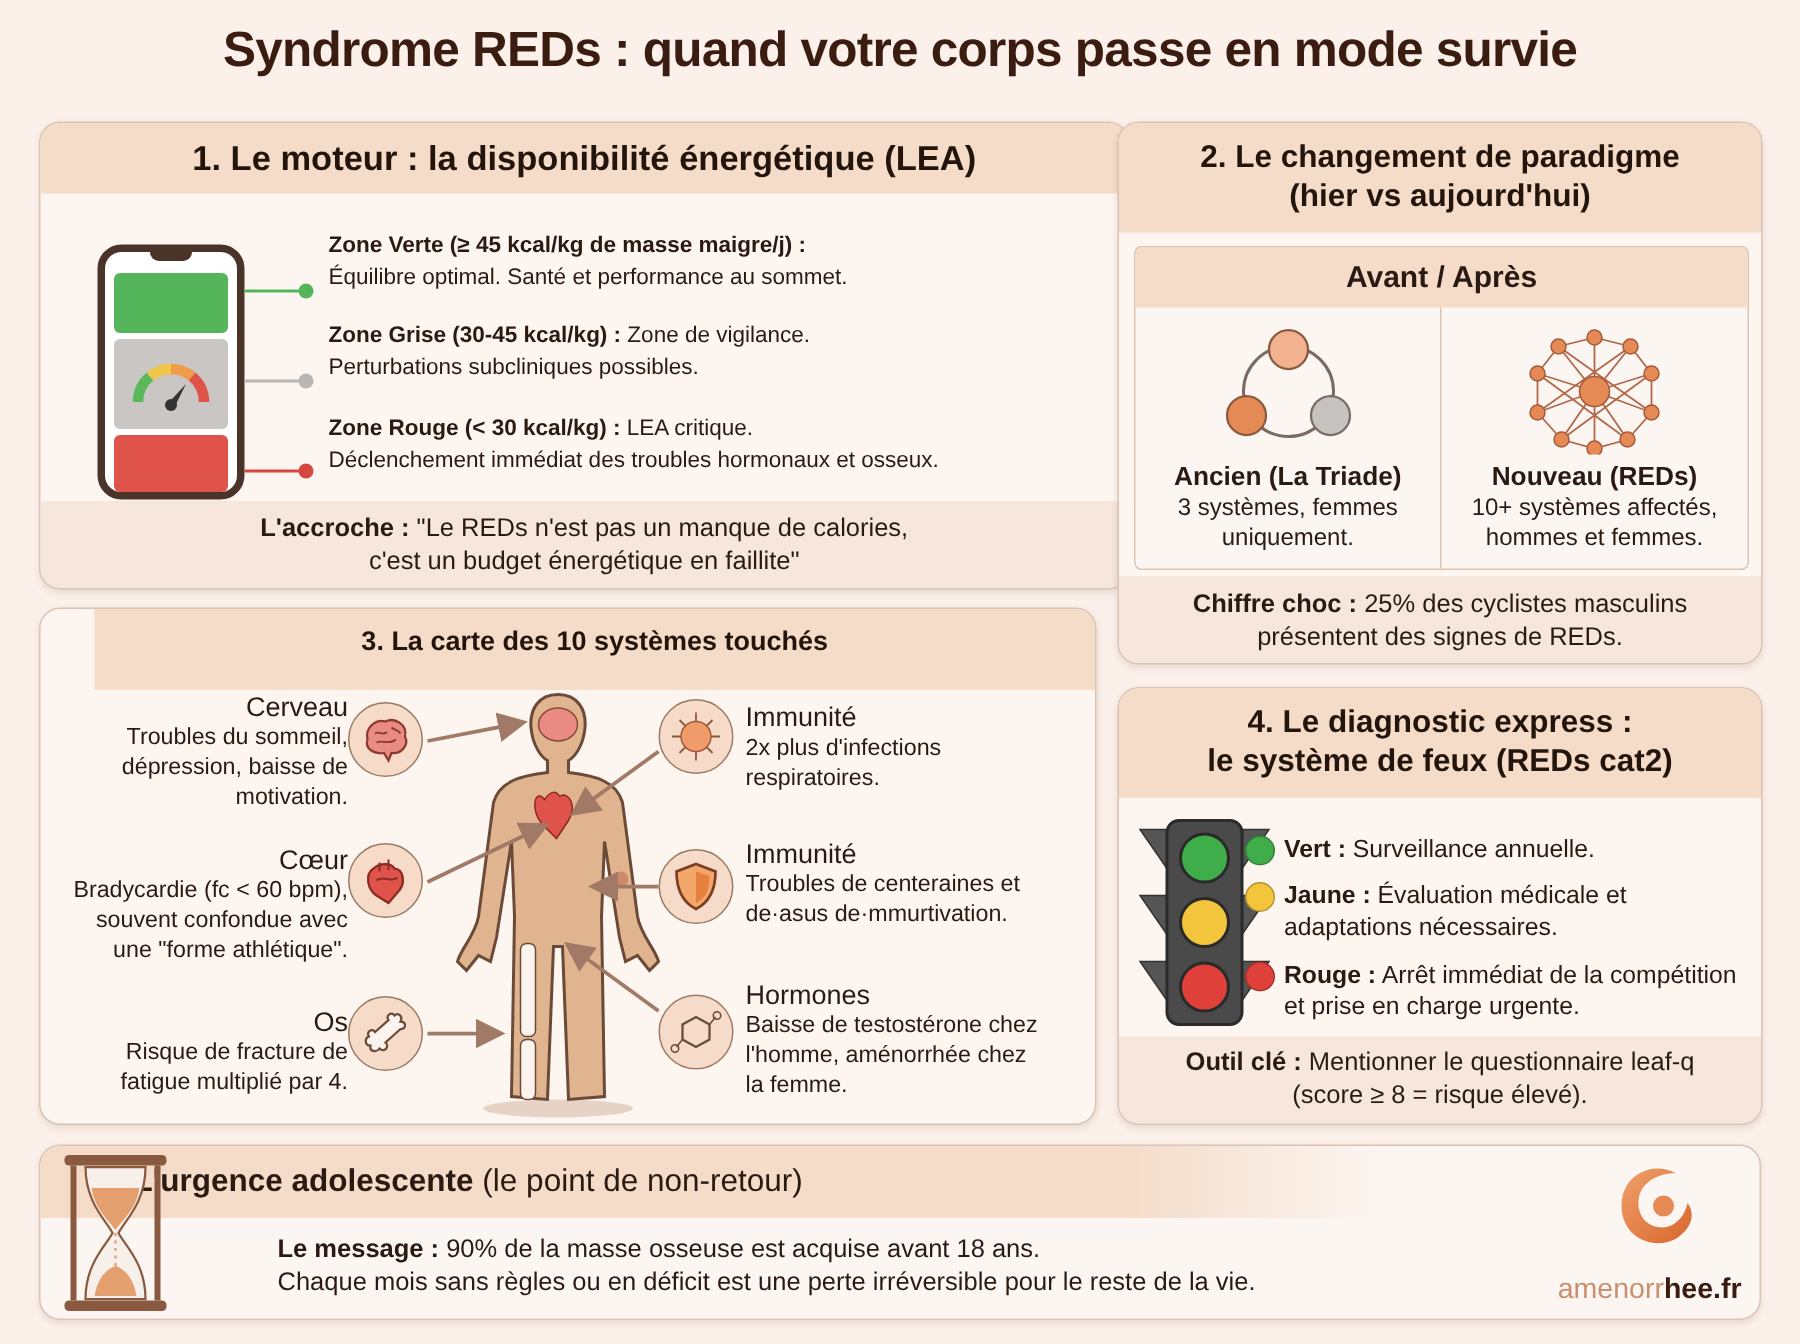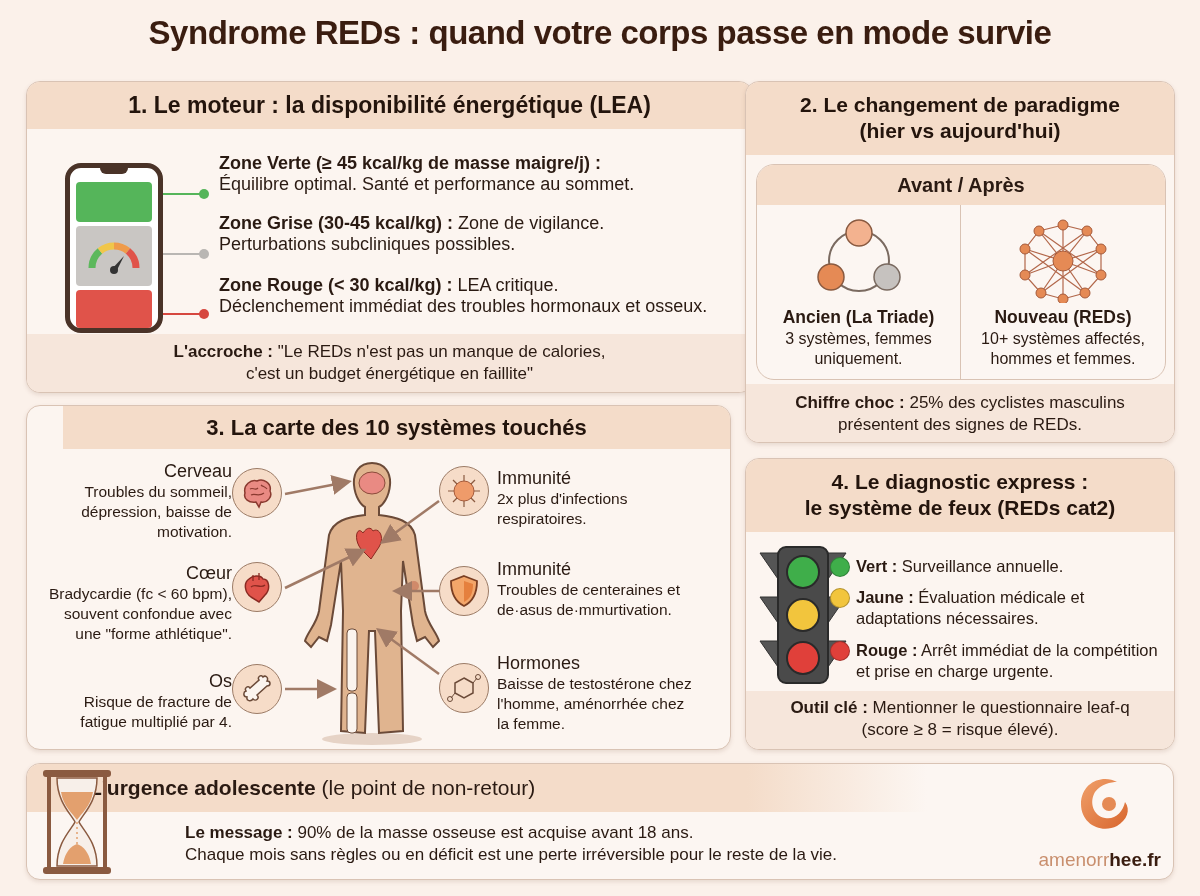--- a/index.html
+++ b/index.html
@@ -43,42 +43,42 @@
     position: absolute; left: 38px; top: 34px; width: 98px; height: 170px;
     border: 5px solid #4a3328; border-radius: 16px; background: #fff;
   }
   .phone .notch { position: absolute; left: 30px; top: -1px; width: 28px; height: 7px; background: #4a3328; border-radius: 0 0 6px 6px; }
   .phone .z { position: absolute; left: 6px; width: 76px; border-radius: 4px; }
   .z-green { top: 14px; height: 40px; background: #55b55a; }
   .z-grey { top: 58px; height: 60px; background: #c9c6c3; }
   .z-red { top: 122px; height: 38px; background: #e0534a; }
   .connector { position: absolute; height: 2px; }
   .connector .dot { position: absolute; right: -4px; top: -4px; width: 10px; height: 10px; border-radius: 50%; }
-  .zone-text { position: absolute; left: 192px; font-size: 18px; line-height: 21px; width: 505px; }
+  .zone-text { position: absolute; left: 192px; font-size: 15px; line-height: 21px; width: 505px; }
   #c1 .card-foot { height: 58px; padding-top: 7px; }
 
   
   #c2 { left: 745px; top: 81px; width: 430px; height: 362px; }
   #c2 .card-head { height: 73px; font-size: 21px; line-height: 26px; padding-top: 10px; }
   .inner {
     position: absolute; left: 10px; top: 82px; width: 410px; height: 216px;
-    border: 1.5px solid #d9c3b4; border-radius: 18px; overflow: hidden; background: #fcf6f2;
+    border: 1.5px solid #d9c3b4; border-radius: 5px; overflow: hidden; background: #fcf6f2;
   }
   .inner-head { background: #f4dcc9; height: 40px; line-height: 40px; text-align: center; font-weight: bold; font-size: 20px; }
   .inner-col { position: absolute; top: 40px; width: 204px; height: 176px; text-align: center; }
   .inner-col.left { left: 0; border-right: 1.5px solid #d9c3b4; }
   .inner-col.right { left: 204px; }
   .inner-col svg { position: absolute; left: 52px; top: 14px; }
   .col-title { position: absolute; top: 102px; width: 100%; font-weight: bold; font-size: 17.5px; }
   .col-text { position: absolute; top: 124px; width: 100%; font-size: 16px; line-height: 20px; padding: 0 6px; }
   #c2 .card-foot { height: 58px; padding-top: 8px; }
 
   
   #c3 { left: 26px; top: 405px; width: 705px; height: 345px; }
-  #c3 .card-head { height: 43px; line-height: 43px; font-size: 22px; margin-left: 36px; }
+  #c3 .card-head { height: 54px; line-height: 43px; font-size: 18px; margin-left: 36px; }
   .sys { position: absolute; font-size: 15.5px; line-height: 20px; }
   .sys .t { font-weight: normal; font-size: 18px; line-height: 21px; }
   .sys.l { text-align: right; width: 175px; }
   .sys.r { text-align: left; width: 230px; }
   .ico {
     position: absolute; width: 50px; height: 50px; border-radius: 50%;
     background: #f6dcc8; border: 1.5px solid #9b7b66;
   }
   .ico svg { position: absolute; left: 6px; top: 6px; }
 

